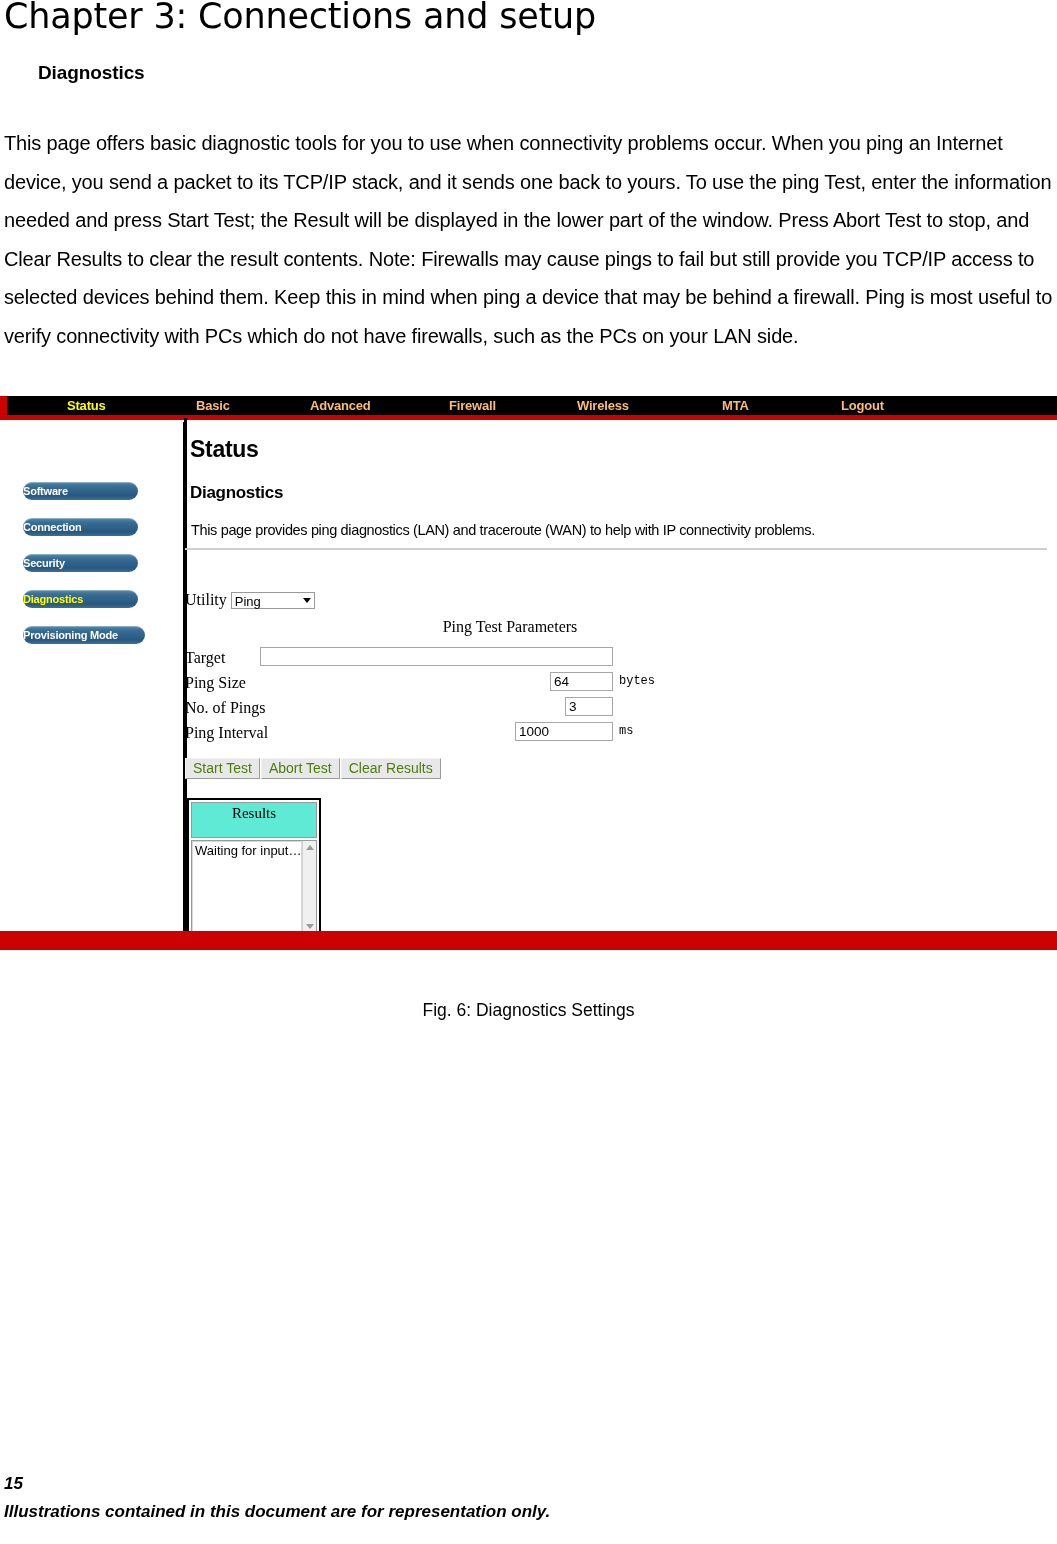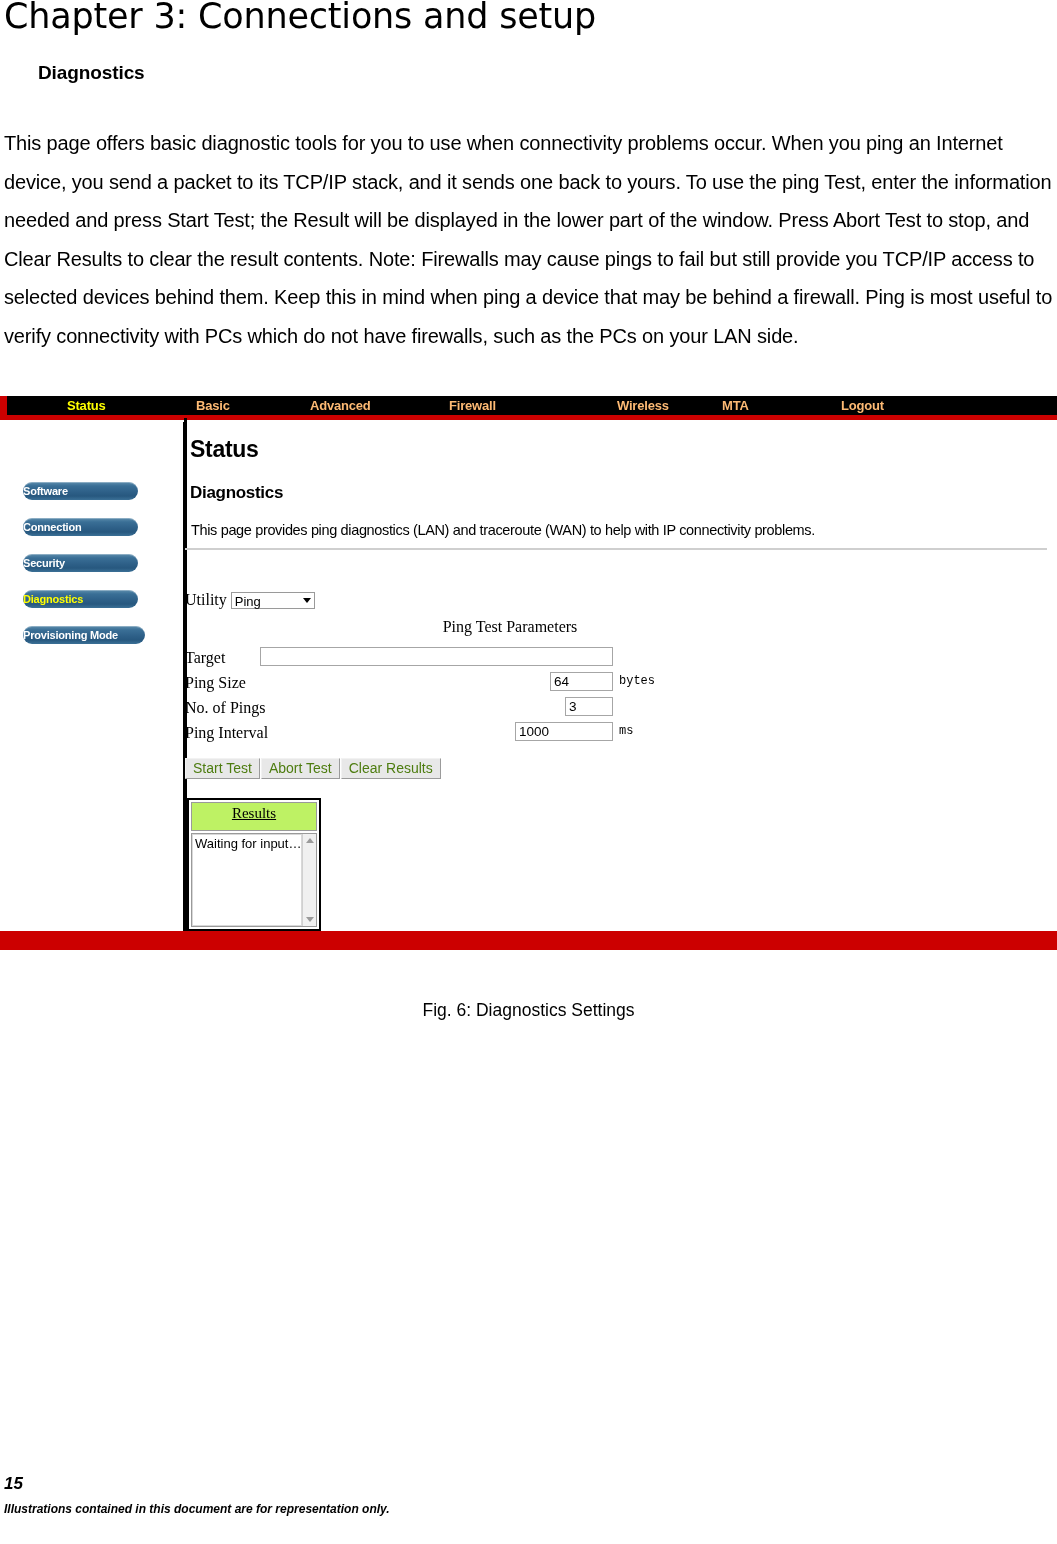--- a/index.html
+++ b/index.html
@@ -64,21 +64,21 @@
     top: 1474px;
     font-size: 17px;
     font-style: italic;
     font-weight: bold;
     font-family: "Liberation Sans", sans-serif;
   }
   .page-footnote {
     position: absolute;
     left: 4px;
     top: 1502px;
-    font-size: 12px;
+    font-size: 17px;
     font-style: italic;
     font-weight: bold;
     font-family: "Liberation Sans", sans-serif;
     text-align: right;
   }
 
   
   .shot {
     position: absolute;
     left: 0px;
@@ -317,29 +317,28 @@
     position: absolute;
     left: -3px;
     top: 370px;
     width: 134px;
     border: 2px solid #000000;
     background: #ffffff;
     padding: 2px;
     box-sizing: border-box;
   }
   .results-header {
-    height: 29px;
+    height: 36px;
     border: 1px solid #9a9a9a;
     font-family: "Liberation Serif", serif;
     font-size: 15px;
     line-height: 20px;
     text-align: center;
-    background: #bef264;
-    box-sizing: border-box;
-    text-decoration: underline;
+    background: #5eead4;
+    box-sizing: border-box;
   }
   .results-area {
     margin-top: 2px;
     height: 94px;
     border: 1px solid #9a9a9a;
     background: #ffffff;
     position: relative;
     box-sizing: border-box;
   }
   .results-inner {
@@ -389,21 +388,21 @@
 <div class="doc-subheading">Diagnostics</div>
 <div class="doc-body">This page offers basic diagnostic tools for you to use when connectivity problems occur. When you ping an Internet device, you send a packet to its TCP/IP stack, and it sends one back to yours. To use the ping Test, enter the information needed and press Start Test; the Result will be displayed in the lower part of the window. Press Abort Test to stop, and Clear Results to clear the result contents. Note: Firewalls may cause pings to fail but still provide you TCP/IP access to selected devices behind them. Keep this in mind when ping a device that may be behind a firewall. Ping is most useful to verify connectivity with PCs which do not have firewalls, such as the PCs on your LAN side.</div>
 
 <div class="shot">
 
   <div class="navbar" id="navbar">
       <div class="nav-item active" style="left: 60px; top: 2px;">Status</div>
       <div class="nav-item" style="left: 189px; top: 2px;">Basic</div>
       <div class="nav-item" style="left: 303px; top: 2px;">Advanced</div>
       <div class="nav-item" style="left: 442px; top: 2px;">Firewall</div>
-      <div class="nav-item" style="left: 570px; top: 2px; margin-left: 40px;">Wireless</div>
+      <div class="nav-item" style="left: 570px; top: 2px;">Wireless</div>
       <div class="nav-item" style="left: 715px; top: 2px;">MTA</div>
       <div class="nav-item" style="left: 834px; top: 2px;">Logout</div>
     </div>
   <div class="nav-tick"></div>
 
   <div class="sidebar" id="sidebar">
       <div class="side-btn" style="top: 60px; width: 115px;">Software</div>
       <div class="side-btn" style="top: 96px; width: 115px;">Connection</div>
       <div class="side-btn" style="top: 132px; width: 115px;">Security</div>
       <div class="side-btn active" style="top: 168px; width: 115px;">Diagnostics</div>

